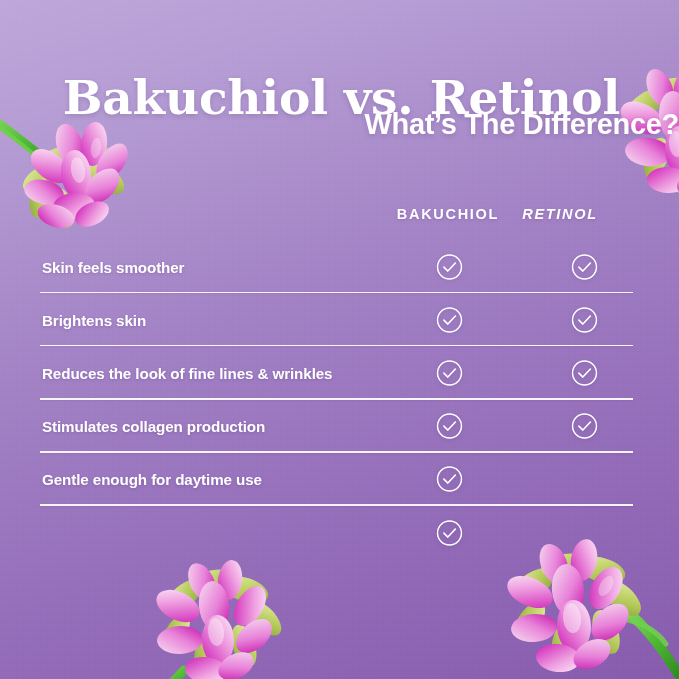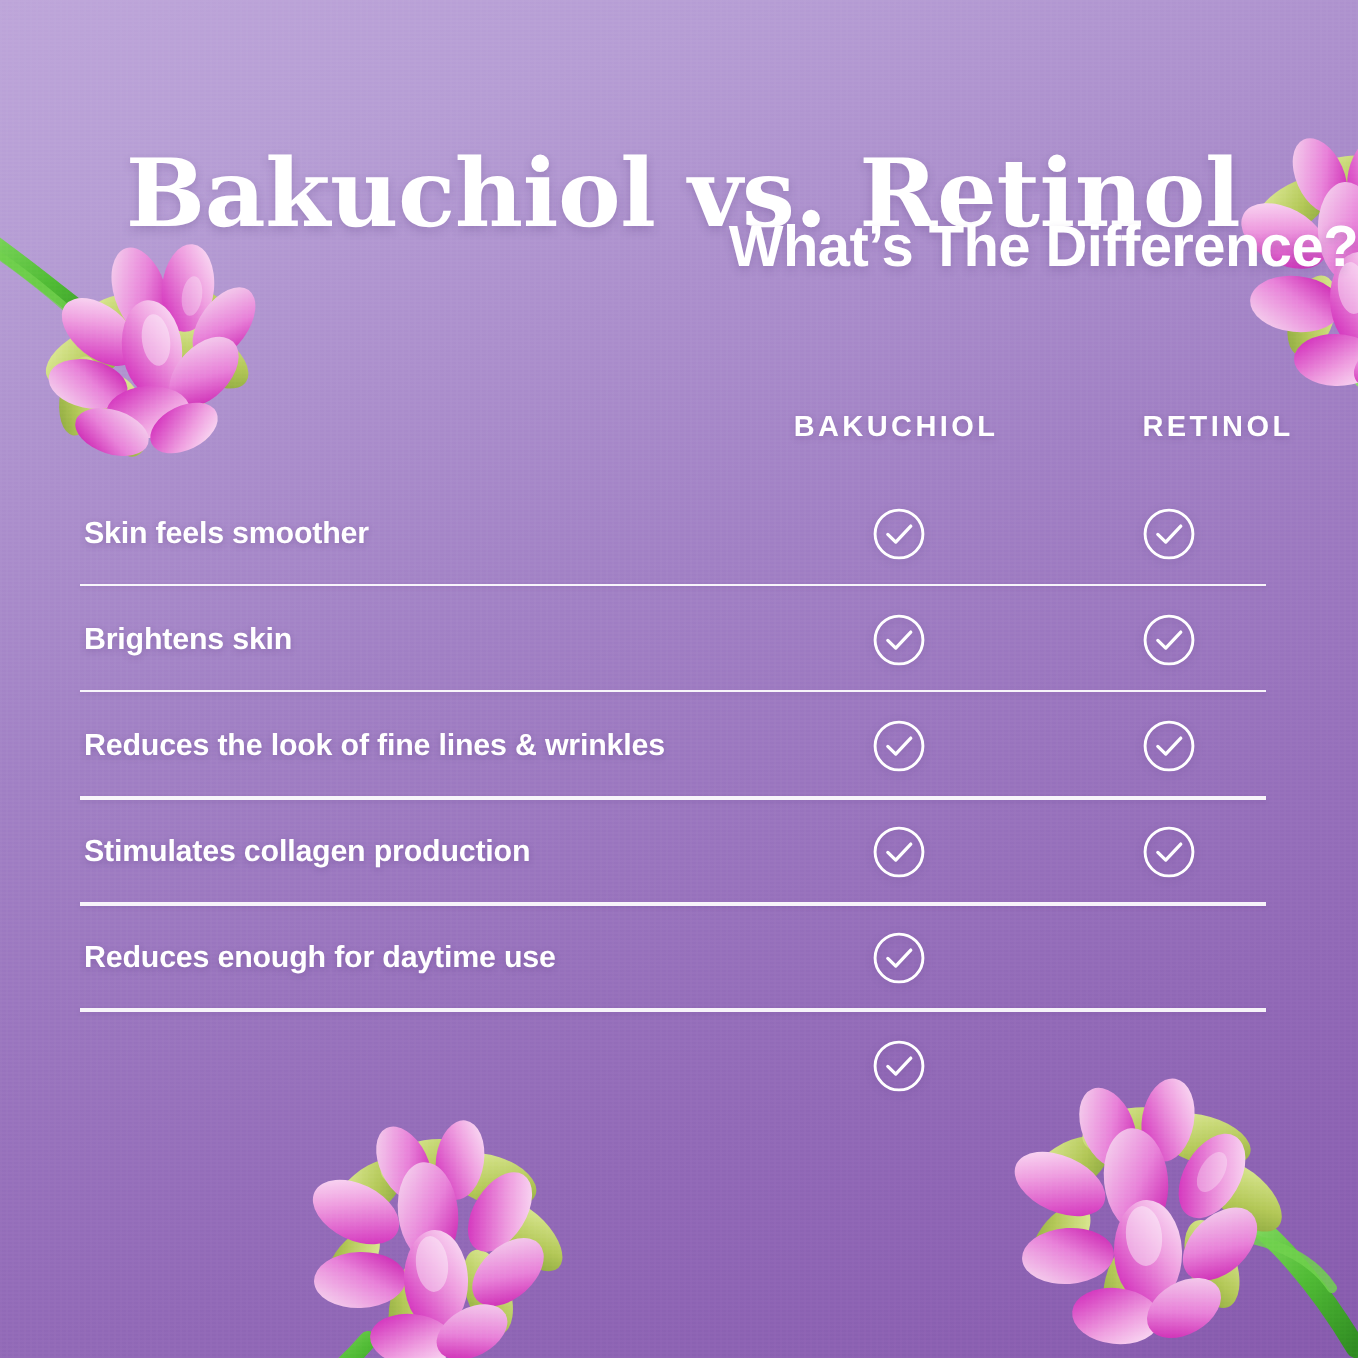--- a/index.html
+++ b/index.html
@@ -66,21 +66,21 @@
     position: absolute;
     top: 206px;
     color: #ffffff;
     font-weight: 700;
     font-size: 14.5px;
     letter-spacing: 1.7px;
     text-align: center;
     text-shadow: 0 1px 3px rgba(70,40,110,.25);
   }
   #head-bakuchiol { left: 373px; width: 150px; }
-  #head-retinol   { left: 544px; width: 130px; }
+  #head-retinol   { left: 495px; width: 130px; font-style: italic; }
 
   #rows {
     position: absolute;
     left: 0;
     top: 240px;
     width: 679px;
   }
   .row {
     position: relative;
     height: 53.2px;
@@ -349,21 +349,21 @@
     <div class="check c-retinol">
       <svg viewBox="0 0 28 28" xmlns="http://www.w3.org/2000/svg">
         <circle cx="14" cy="14" r="12.4" fill="none" stroke="#ffffff" stroke-width="1.5"></circle>
         <path d="M8.2 14.2 L12.3 18.2 L20.1 9.9" fill="none" stroke="#ffffff" stroke-width="1.7" stroke-linecap="round" stroke-linejoin="round"></path>
       </svg>
     </div>
     <div class="divider"></div>
   </div>
 
   <div class="row">
-    <div class="row-label">Reduces enough for daytime use</div>
+    <div class="row-label">Gentle enough for daytime use</div>
     <div class="check c-bakuchiol">
       <svg viewBox="0 0 28 28" xmlns="http://www.w3.org/2000/svg">
         <circle cx="14" cy="14" r="12.4" fill="none" stroke="#ffffff" stroke-width="1.5"></circle>
         <path d="M8.2 14.2 L12.3 18.2 L20.1 9.9" fill="none" stroke="#ffffff" stroke-width="1.7" stroke-linecap="round" stroke-linejoin="round"></path>
       </svg>
     </div>
 
     <div class="divider"></div>
   </div>
 

